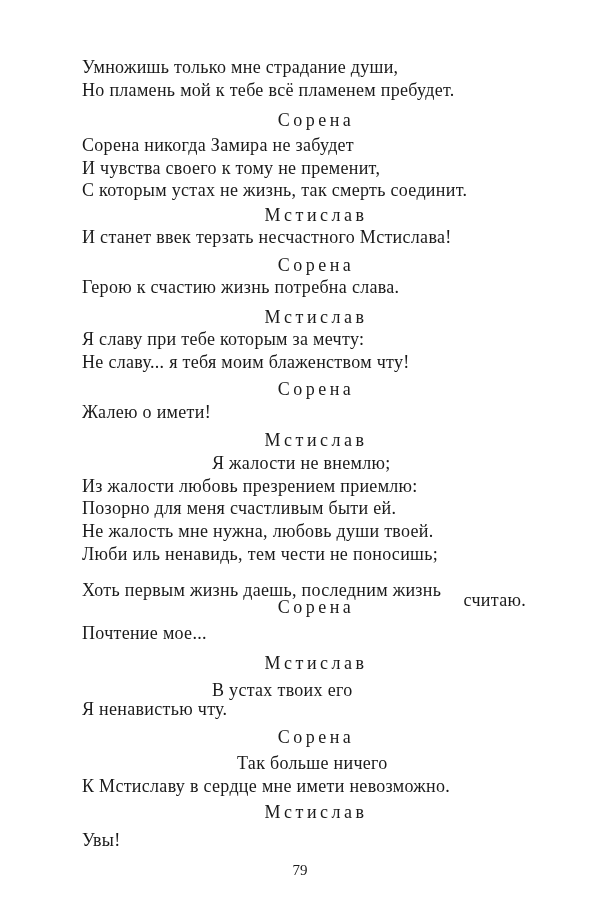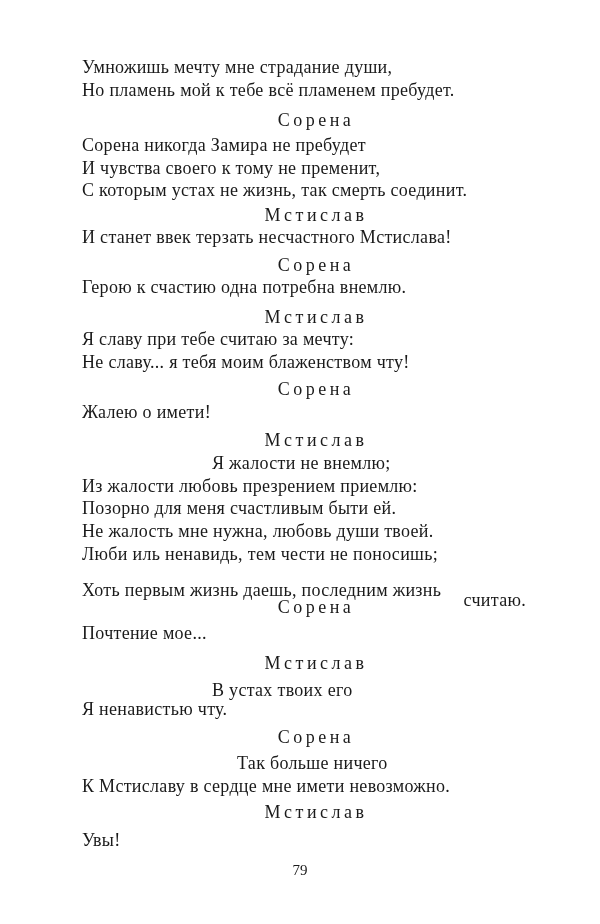--- a/index.html
+++ b/index.html
@@ -6,36 +6,36 @@
   body { width:600px; height:924px; position:relative; overflow:hidden;
          font-family: "Liberation Serif", "DejaVu Serif", serif; color:#1a1a1a; }
   .ln { position:absolute; left:82px; font-size:18px; line-height:22px; white-space:nowrap; letter-spacing:0.3px; }
   .sp { position:absolute; left:0; width:600px; text-align:center; font-size:18px; line-height:22px; letter-spacing:3.5px;margin-left:16px; }
   .pg { position:absolute; left:0; width:600px; text-align:center; font-size:15px; line-height:18px; }
 </style>
 </head>
 <body>
 
 <div>
-  <div class="ln" style="top:56px">Умножишь мечту мне страдание души,</div>
+  <div class="ln" style="top:56px">Умножишь только мне страдание души,</div>
   <div class="ln" style="top:79px">Но пламень мой к тебе всё пламенем пребудет.</div>
 
   <div class="sp" style="top:109px">Сорена</div>
-  <div class="ln" style="top:134px">Сорена никогда Замира не пребудет</div>
+  <div class="ln" style="top:134px">Сорена никогда Замира не забудет</div>
   <div class="ln" style="top:157px">И чувства своего к тому не пременит,</div>
   <div class="ln" style="top:179px">С которым устах не жизнь, так смерть соединит.</div>
 
   <div class="sp" style="top:204px">Мстислав</div>
   <div class="ln" style="top:226px">И станет ввек терзать несчастного Мстислава!</div>
 
   <div class="sp" style="top:254px">Сорена</div>
-  <div class="ln" style="top:276px">Герою к счастию одна потребна внемлю.</div>
+  <div class="ln" style="top:276px">Герою к счастию жизнь потребна слава.</div>
 
   <div class="sp" style="top:306px">Мстислав</div>
-  <div class="ln" style="top:328px">Я славу при тебе считаю за мечту:</div>
+  <div class="ln" style="top:328px">Я славу при тебе которым за мечту:</div>
   <div class="ln" style="top:351px">Не славу... я тебя моим блаженством чту!</div>
 
   <div class="sp" style="top:378px">Сорена</div>
   <div class="ln" style="top:401px">Жалею о имети!</div>
 
   <div class="sp" style="top:429px">Мстислав</div>
   <div class="ln" style="top:452px; left:212px">Я жалости не внемлю;</div>
   <div class="ln" style="top:475px">Из жалости любовь презрением приемлю:</div>
   <div class="ln" style="top:497px">Позорно для меня счастливым быти ей.</div>
   <div class="ln" style="top:520px">Не жалость мне нужна, любовь души твоей.</div>

